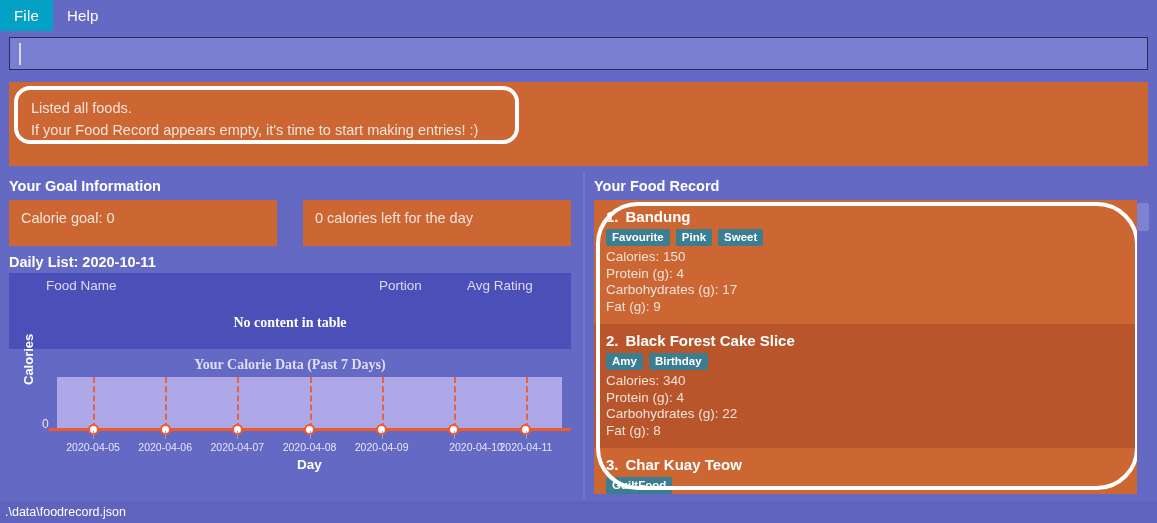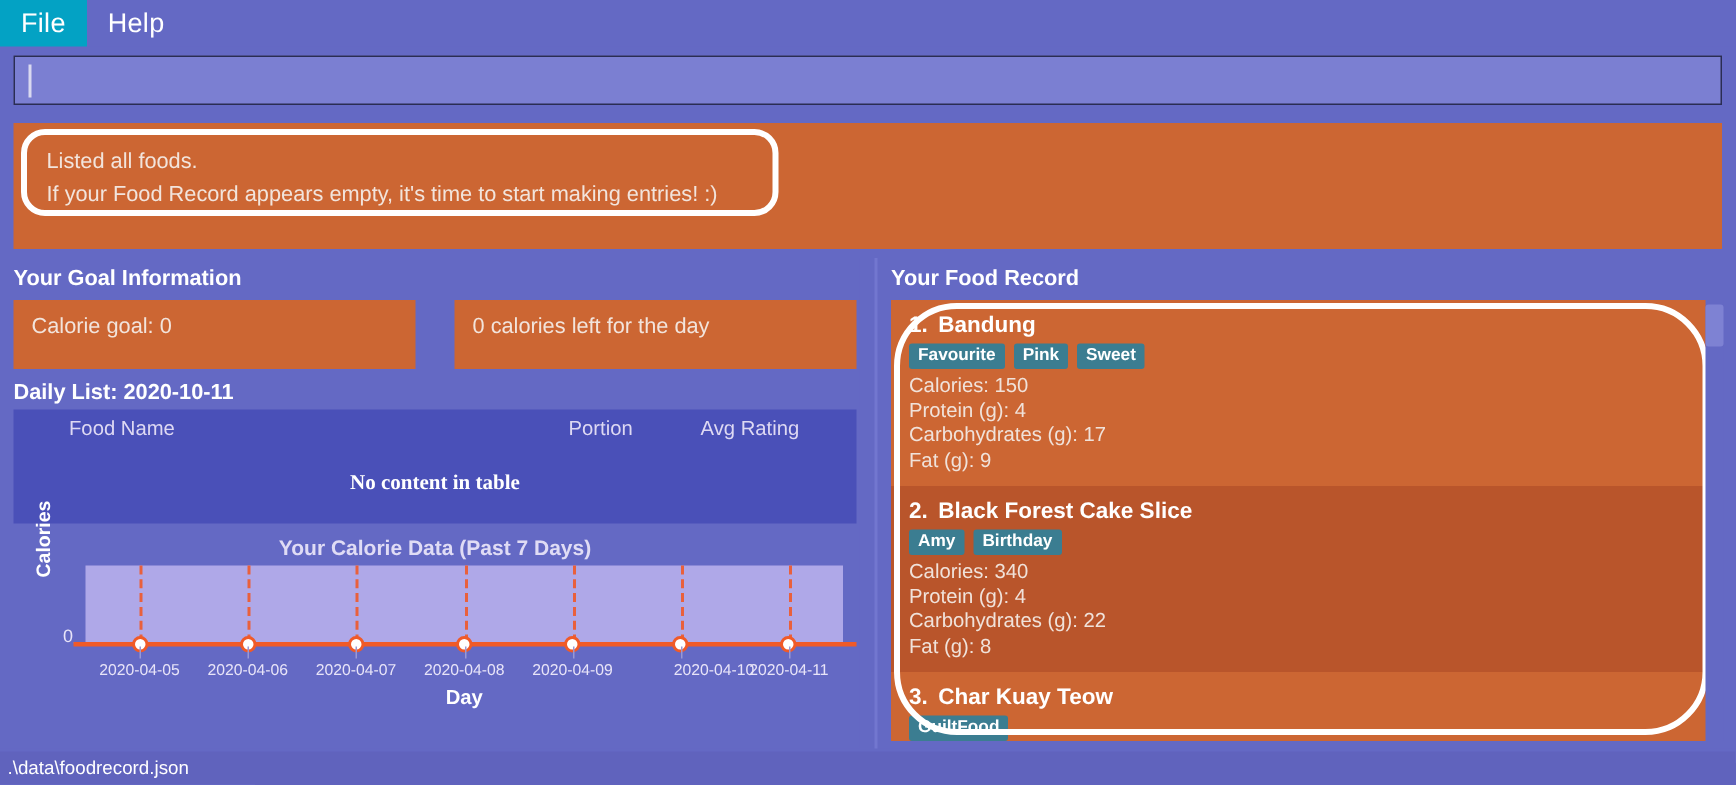--- a/index.html
+++ b/index.html
@@ -19,21 +19,21 @@
   .menubar {
     position: absolute; left: 0; top: 0;
     width: 1157px; height: 31px;
     background: #6469c4;
     display: flex; align-items: stretch;
   }
   .menu-item {
     display: flex; align-items: center;
     padding: 0 14px;
     color: #ffffff;
-    font-size: 18px;
+    font-size: 15px;
     letter-spacing: 0.2px;
   }
   .menu-item.active { background: #03a2c4; }
 
   
   .input-wrap {
     position: absolute; left: 9px; top: 37px;
     width: 1139px; height: 33px;
     background: #7b7fd2;
     border: 1px solid #2a2d53;
@@ -124,21 +124,21 @@
   }
 
   
   .chart-wrap {
     position: absolute; left: 9px; top: 185px;
     width: 562px; height: 133px;
   }
   .chart-title {
     position: absolute; top: 0; left: 0; width: 100%;
     text-align: center;
-    color: #e0dcf5; font-size: 14px; font-weight: bold;
+    color: #e0dcf5; font-size: 14px; font-weight: bold; font-family: Liberation Serif, serif;
   }
   .y-axis-label {
     position: absolute; left: 12px; top: 28px;
     color: #ffffff; font-size: 13px; font-weight: bold;
     transform: rotate(-90deg);
     transform-origin: left top;
     white-space: nowrap;
   }
   .y-tick {
     position: absolute; left: 33px; top: 60px;

